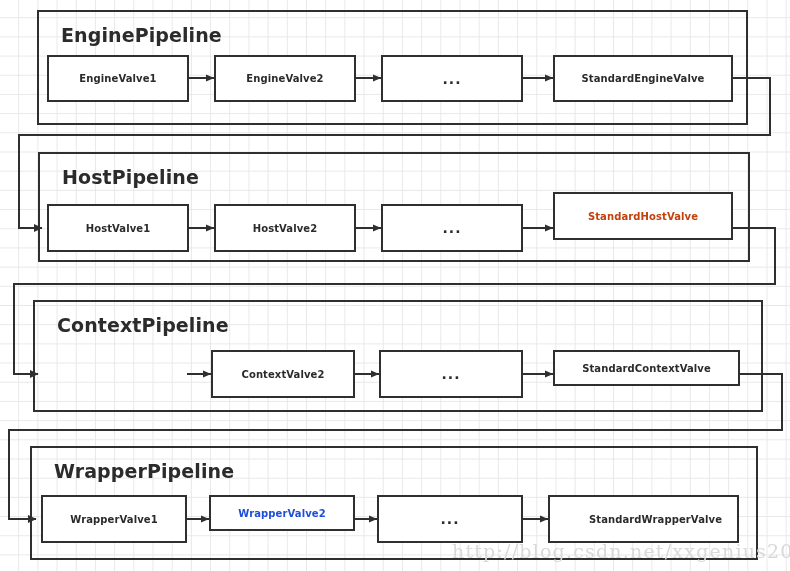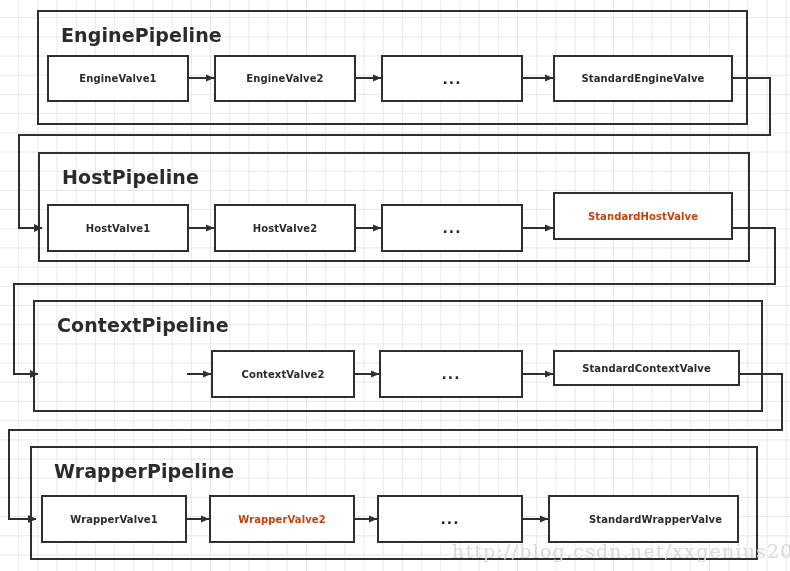--- a/index.html
+++ b/index.html
@@ -147,19 +147,19 @@
     <div class="pipeline-label" style="left: 22px; top: 12px; color: rgb(43, 43, 43);">ContextPipeline</div>
   </div>
   <div class="valve" style="left: 211px; top: 350px; width: 144px; height: 48px; border-color: rgb(47, 47, 47); color: rgb(43, 43, 43);">ContextValve2</div>
   <div class="valve ellipsis" style="left: 379px; top: 350px; width: 144px; height: 48px; border-color: rgb(47, 47, 47); color: rgb(43, 43, 43);">...</div>
   <div class="valve" style="left: 553px; top: 350px; width: 187px; height: 36px; border-color: rgb(47, 47, 47); color: rgb(43, 43, 43);">StandardContextValve</div>
 
   <div class="pipeline" id="pipeline-wrapper" style="left: 30px; top: 446px; width: 728px; height: 114px; border-color: rgb(47, 47, 47);">
     <div class="pipeline-label" style="left: 22px; top: 12px; color: rgb(43, 43, 43);">WrapperPipeline</div>
   </div>
   <div class="valve" style="left: 41px; top: 495px; width: 146px; height: 48px; border-color: rgb(47, 47, 47); color: rgb(43, 43, 43);">WrapperValve1</div>
-  <div class="valve" style="left: 209px; top: 495px; width: 146px; height: 48px; border-color: rgb(47, 47, 47); color: #c2410c;">WrapperValve2</div>
+  <div class="valve" style="left: 209px; top: 495px; width: 146px; height: 36px; border-color: rgb(47, 47, 47); color: #1d4ed8;">WrapperValve2</div>
   <div class="valve ellipsis" style="left: 377px; top: 495px; width: 146px; height: 48px; border-color: rgb(47, 47, 47); color: rgb(43, 43, 43);">...</div>
   <div class="valve" style="left: 548px; top: 495px; width: 191px; height: 48px; border-color: rgb(47, 47, 47); color: rgb(43, 43, 43); padding-left: 24px;">StandardWrapperValve</div>
 
   <div id="watermark" style="color: rgb(217, 217, 217);">http://blog.csdn.net/xxgenius2087</div>
 
 </div>
 
 </body></html>

